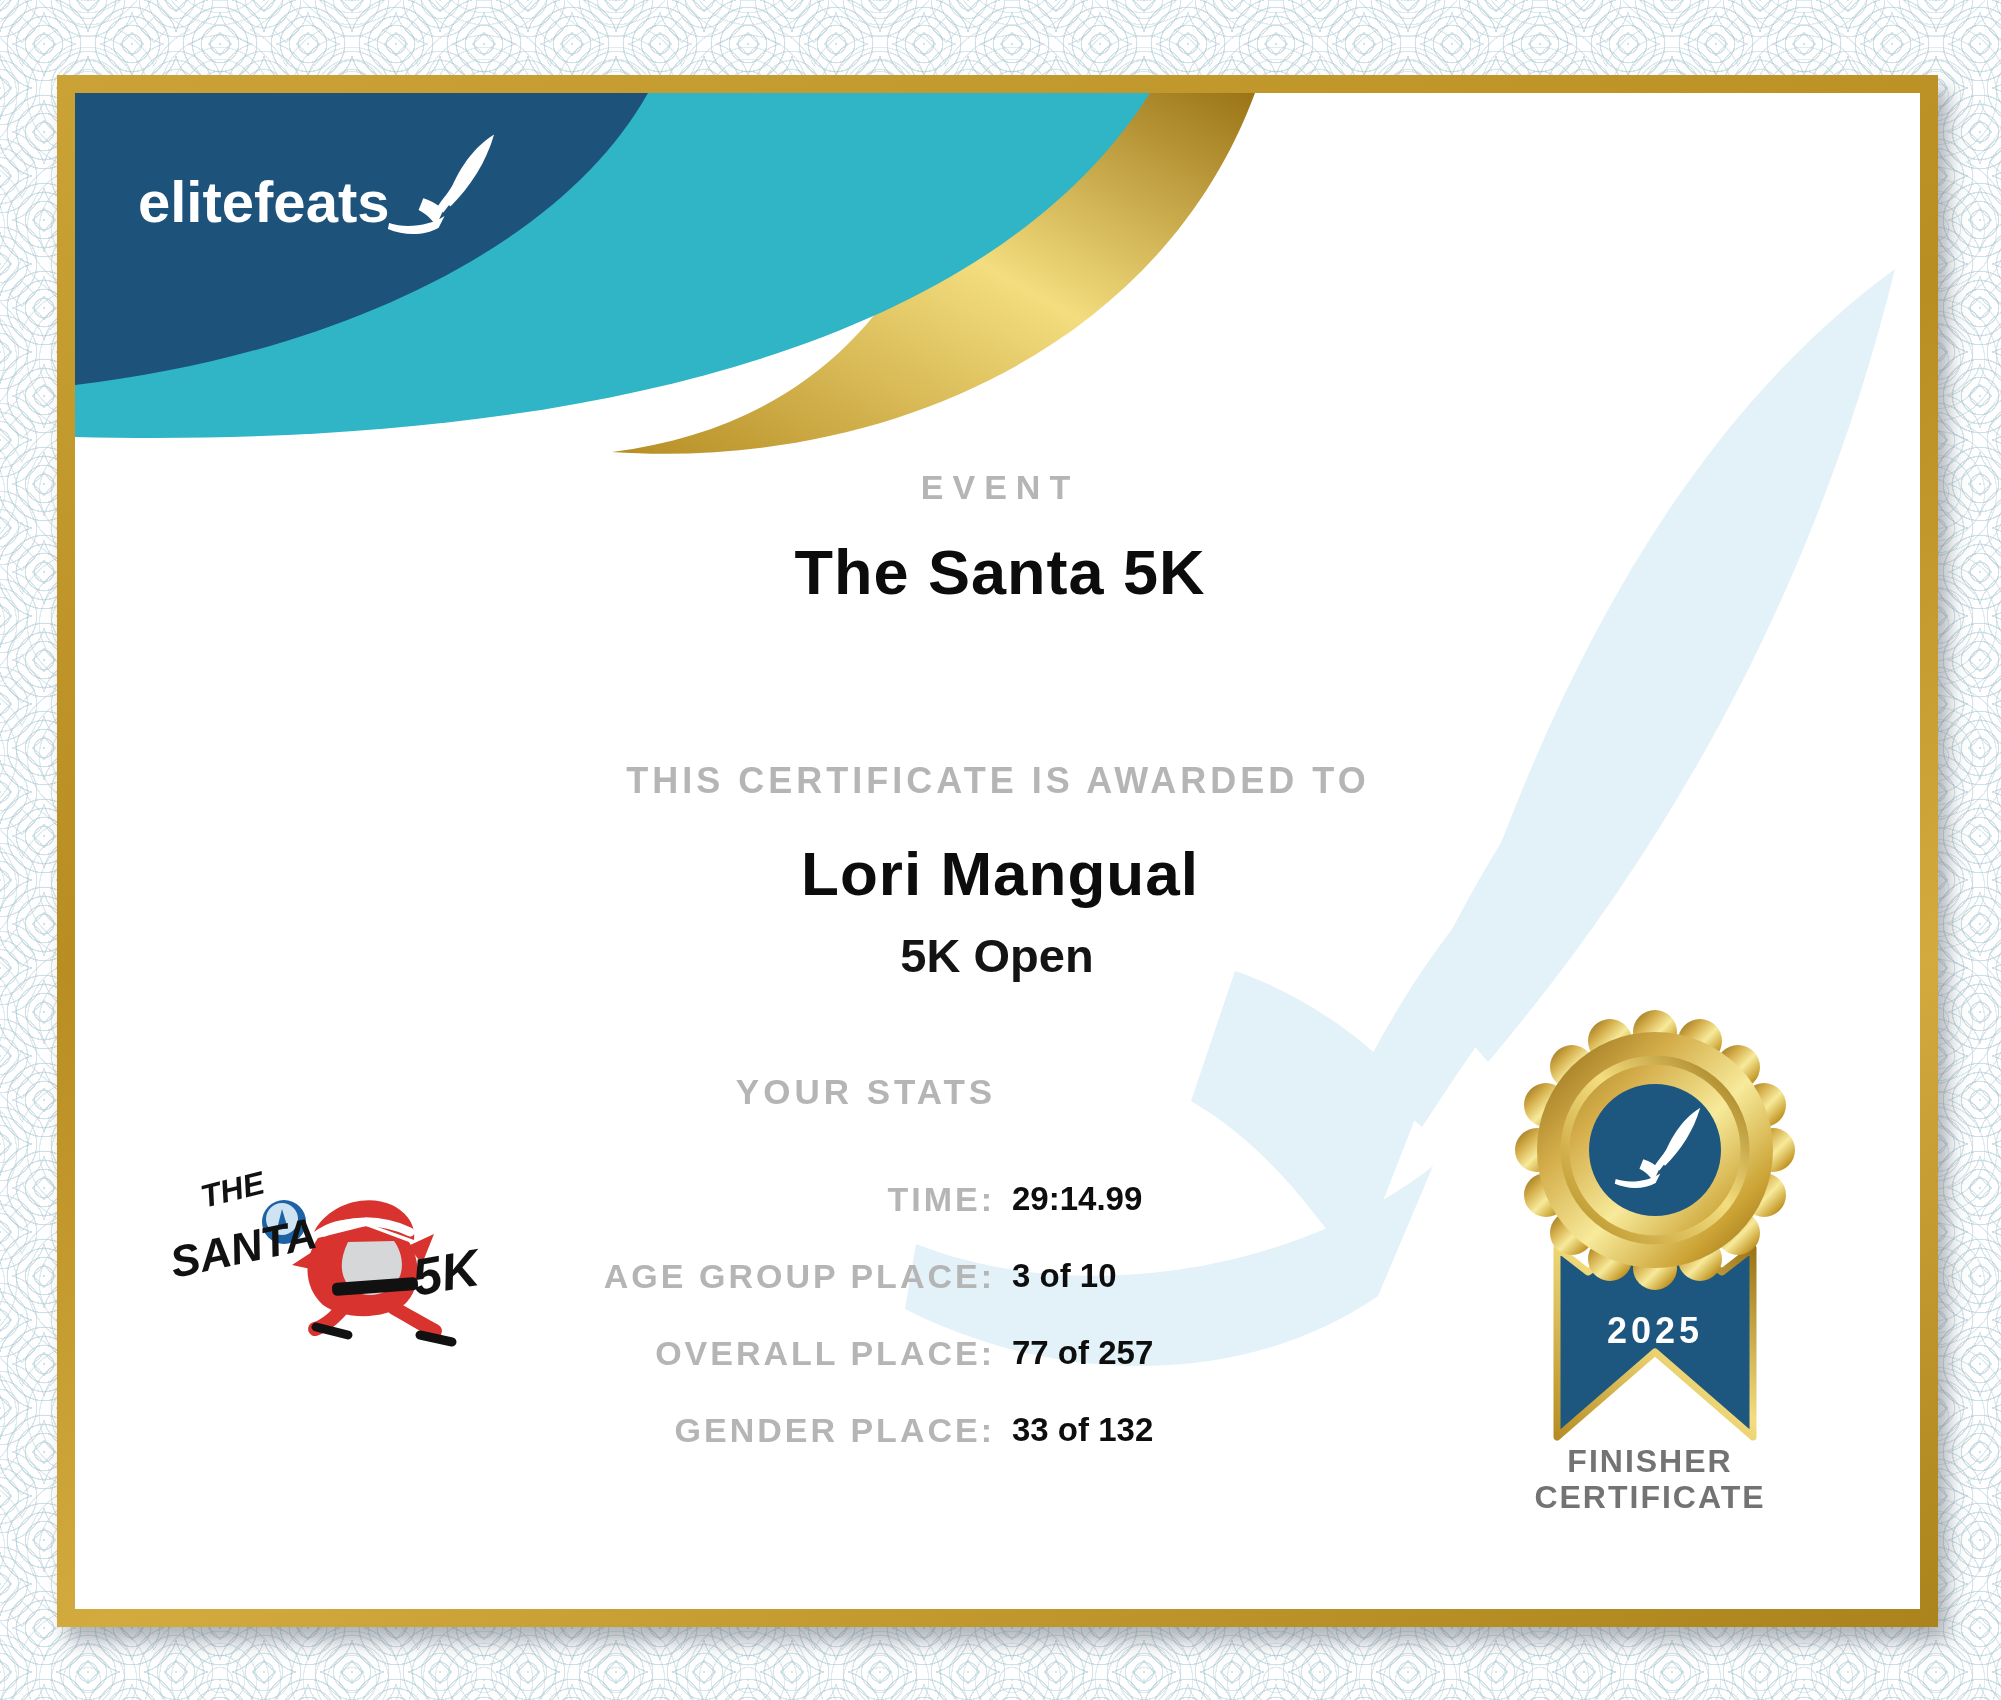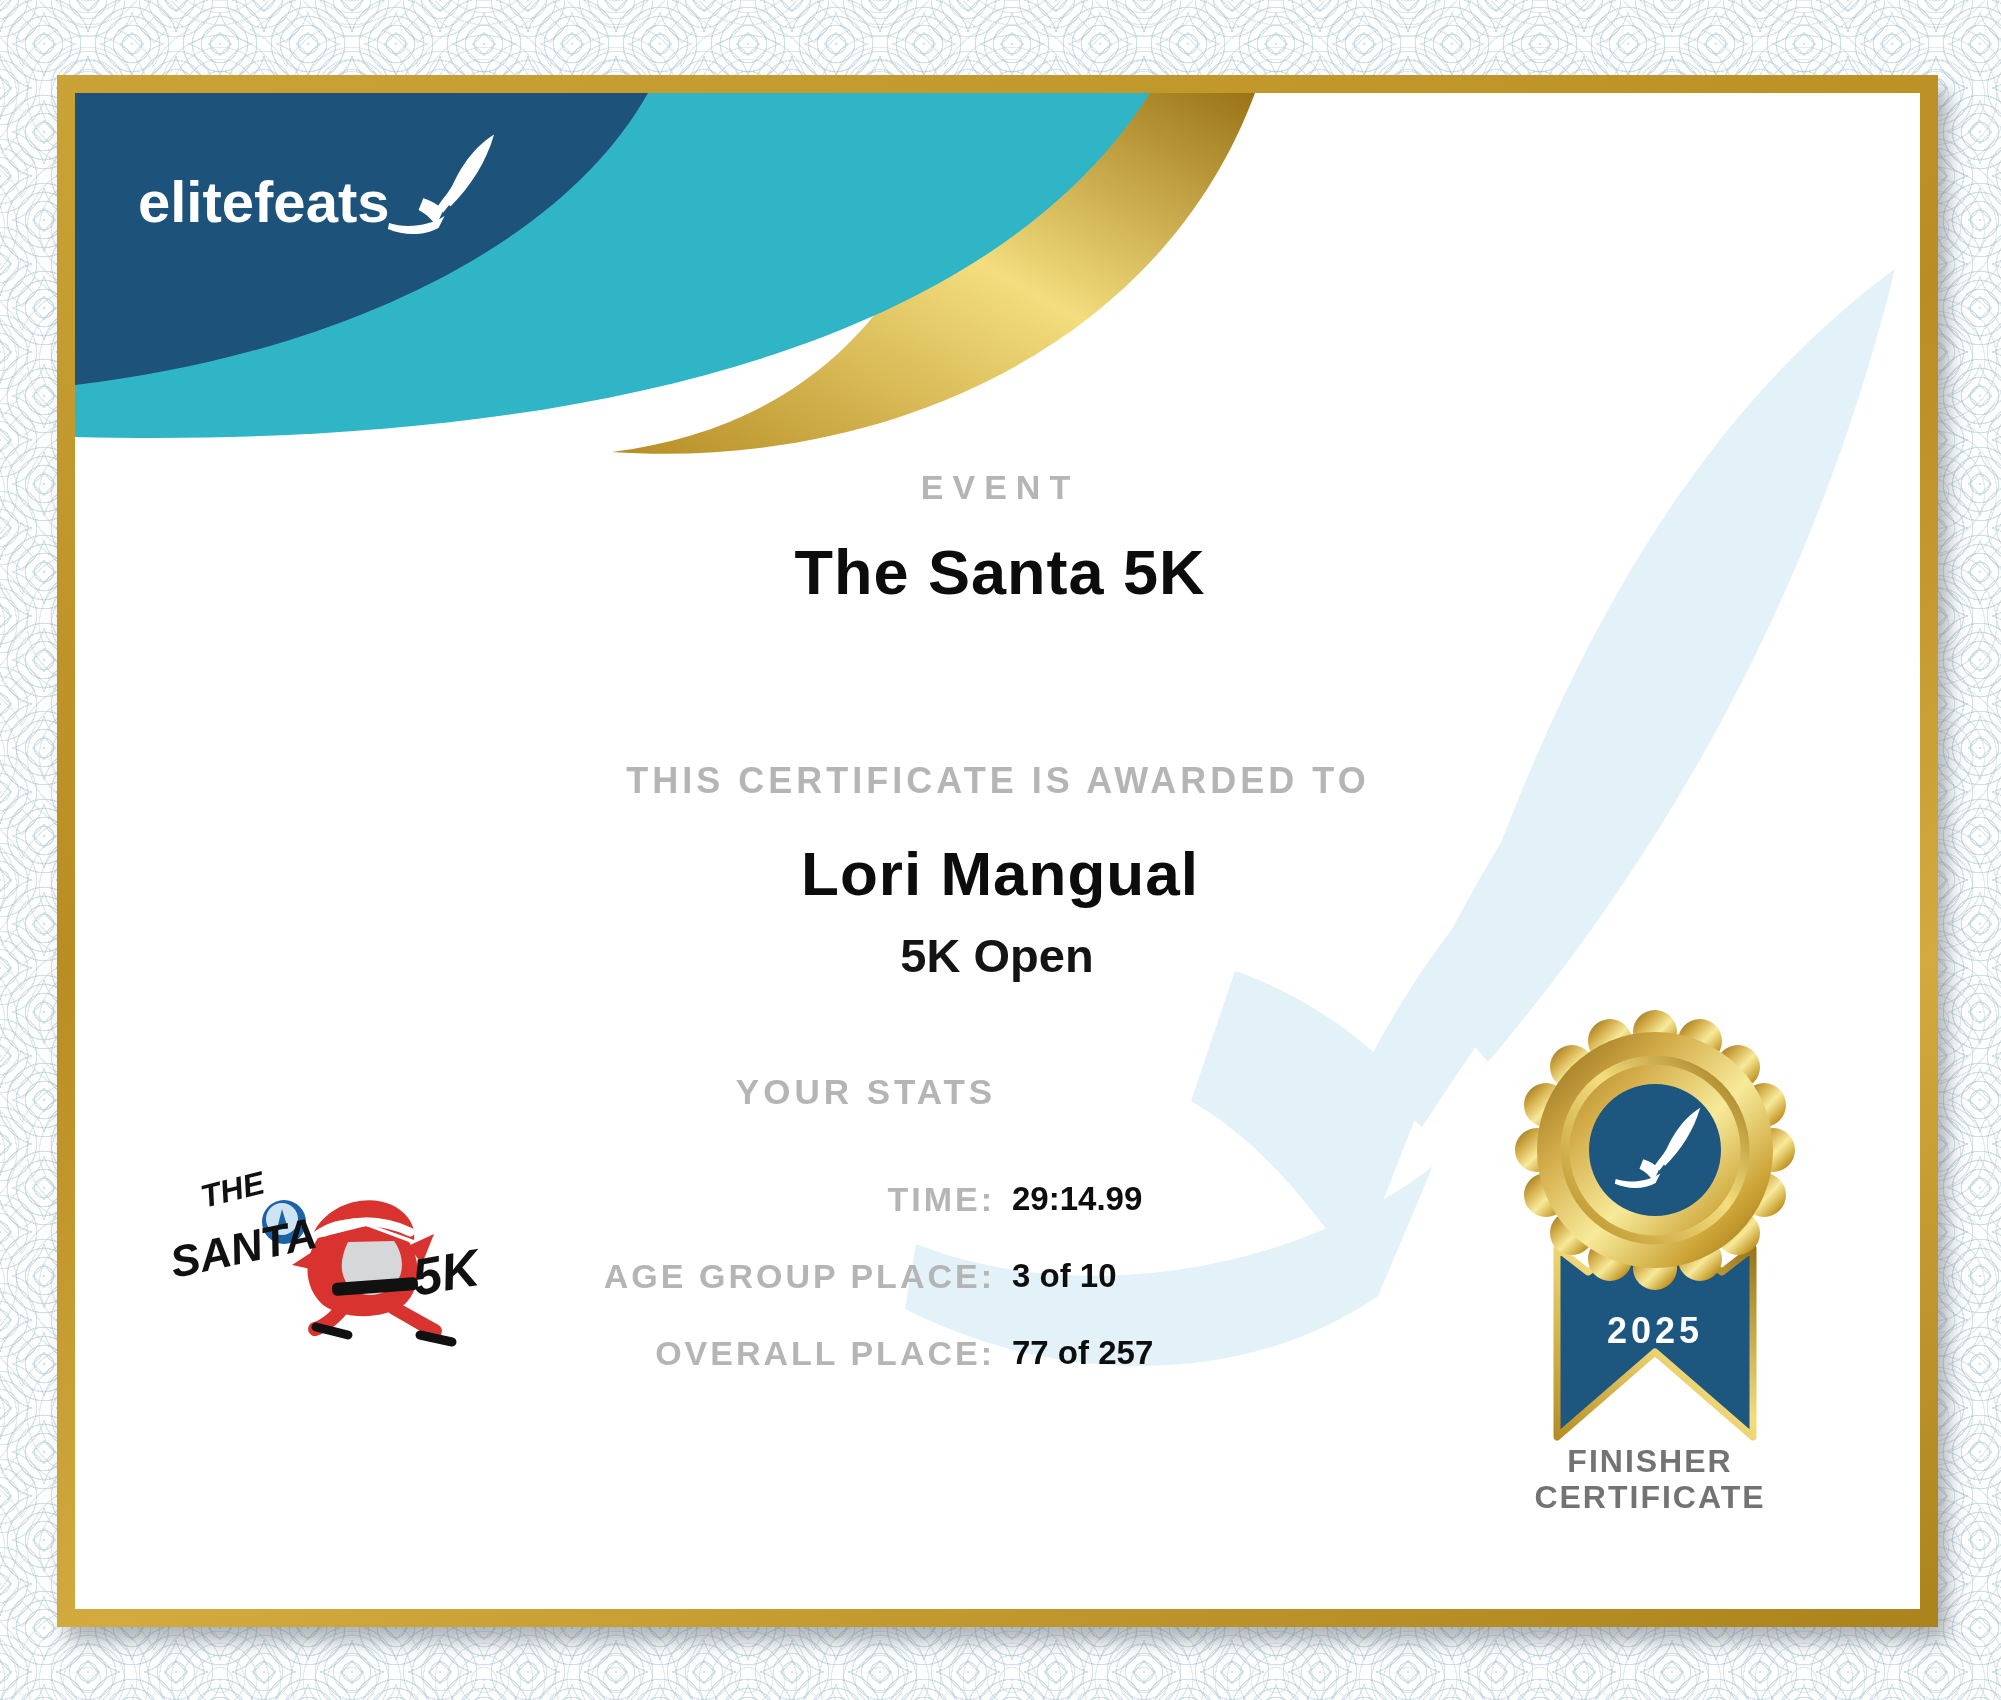--- a/index.html
+++ b/index.html
@@ -112,20 +112,24 @@
           <span class="stat-value">29:14.99</span>
         </div>
         <div class="stat-row row-1">
           <span class="stat-label">AGE GROUP PLACE:</span>
           <span class="stat-value">3 of 10</span>
         </div>
         <div class="stat-row row-2">
           <span class="stat-label">OVERALL PLACE:</span>
           <span class="stat-value">77 of 257</span>
         </div>
+        <div class="stat-row row-3">
+          <span class="stat-label">GENDER PLACE:</span>
+          <span class="stat-value">33 of 132</span>
+        </div>
 
         <svg class="abs" style="left:168px;top:1168px;width:340px;height:190px;" viewBox="0 0 340 190">
 
           <g>
             <path fill="#d8332e" d="M150,70 C133,95 138,122 155,137 C175,152 217,152 237,136 C252,121 254,95 241,74 L198,58 Z"></path>
             <path fill="#d8332e" d="M150,80 L124,97 L152,103 Z"></path>
             <path fill="#d8332e" d="M240,78 L266,66 L254,96 Z"></path>
             <path fill="none" stroke="#d8332e" stroke-width="14" stroke-linecap="round" d="M178,136 C167,150 157,158 147,161"></path>
             <path fill="none" stroke="#d8332e" stroke-width="14" stroke-linecap="round" d="M226,140 C244,150 257,158 267,163"></path>
             <path fill="none" stroke="#111111" stroke-width="9" stroke-linecap="round" d="M148,159 L180,167"></path>

